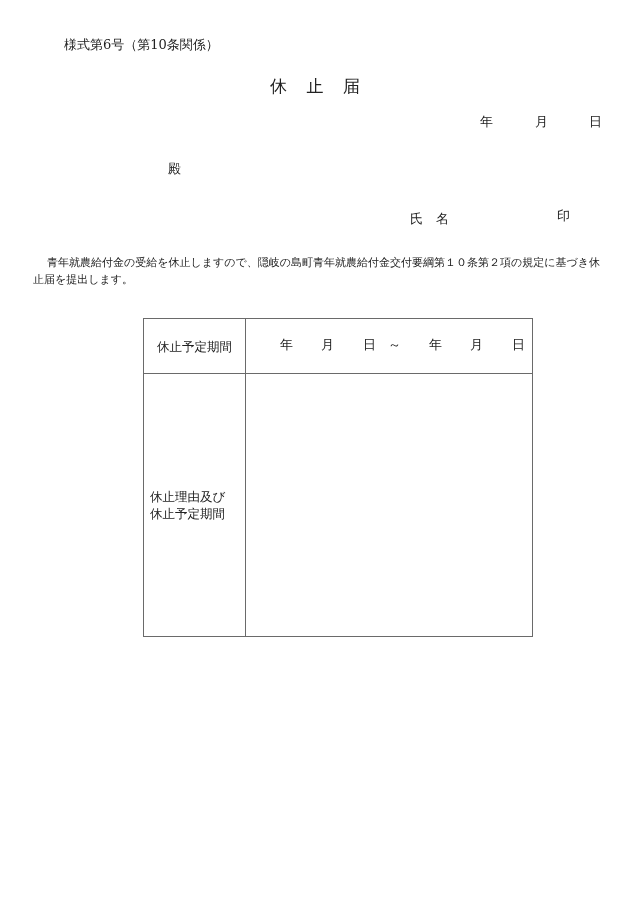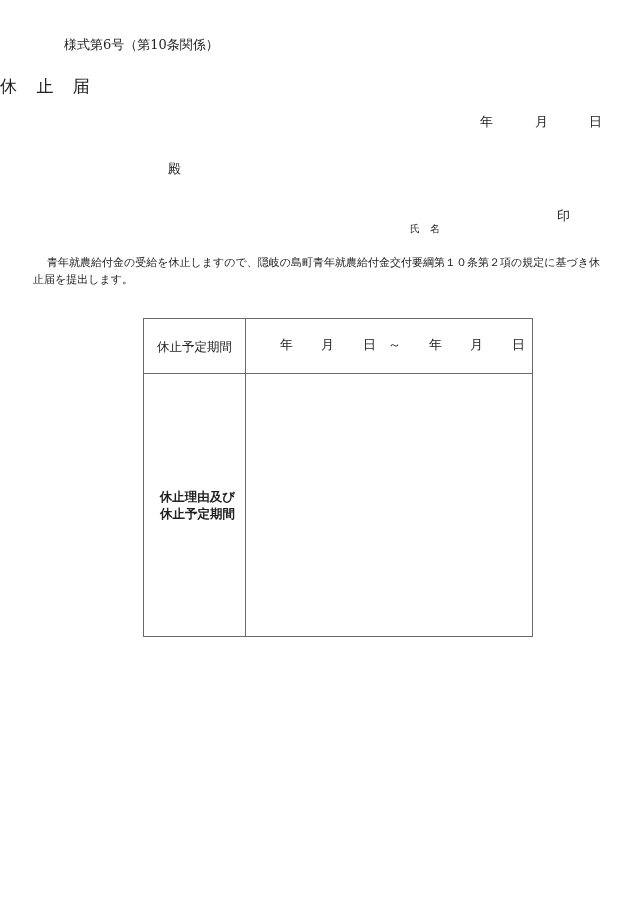--- a/index.html
+++ b/index.html
@@ -16,34 +16,34 @@
       color: #222222;
     }
     .abs { position: absolute; white-space: nowrap; }
     .form-number {
       left: 20px; top: 36px;
       font-size: 13px;
       margin-left: 44px;
     }
     .doc-title {
       left: 0; width: 630px; top: 75px;
-      text-align: left;
+      text-align: center;
       font-size: 17px;
       letter-spacing: 0;
     }
     .date-line {
       top: 113px; font-size: 13px;
     }
     .d-year { left: 480px; }
     .d-month { left: 535px; }
     .d-day { left: 589px; }
     .addressee {
       left: 168px; top: 160px; font-size: 13px;
     }
-    .name-label { left: 410px; top: 222px; font-size: 10px; }
+    .name-label { left: 410px; top: 210px; font-size: 13px; }
     .seal { left: 557px; top: 207px; font-size: 13px; }
     .body-text {
       left: 33px; top: 254px; width: 575px;
       font-size: 11px; line-height: 17px;
       white-space: normal;
     }
     .body-text .indent { display: inline-block; width: 14px; }
     table.form-table {
       position: absolute;
       left: 143px; top: 318px;
@@ -62,21 +62,21 @@
       line-height: 17px;
     }
     .row-period td { height: 54px; }
     .row-reason td { height: 262px; }
     .period-cell {
       position: relative;
     }
     .period-cell .p {
       position: absolute; top: 17px; font-size: 13px;
     }
-    .reason-label { text-align: center; padding-left: 6px !important; font-weight: bold; }
+    .reason-label { text-align: left; padding-left: 6px !important; }
   </style>
 </head>
 <body>
 
 <div class="abs form-number">様式第6号（第10条関係）</div>
 
 <div class="abs doc-title">
   <b style="font-weight:normal">休</b>
   <b style="font-weight:normal;margin-left:14px">止</b>
   <b style="font-weight:normal;margin-left:14px">届</b>

